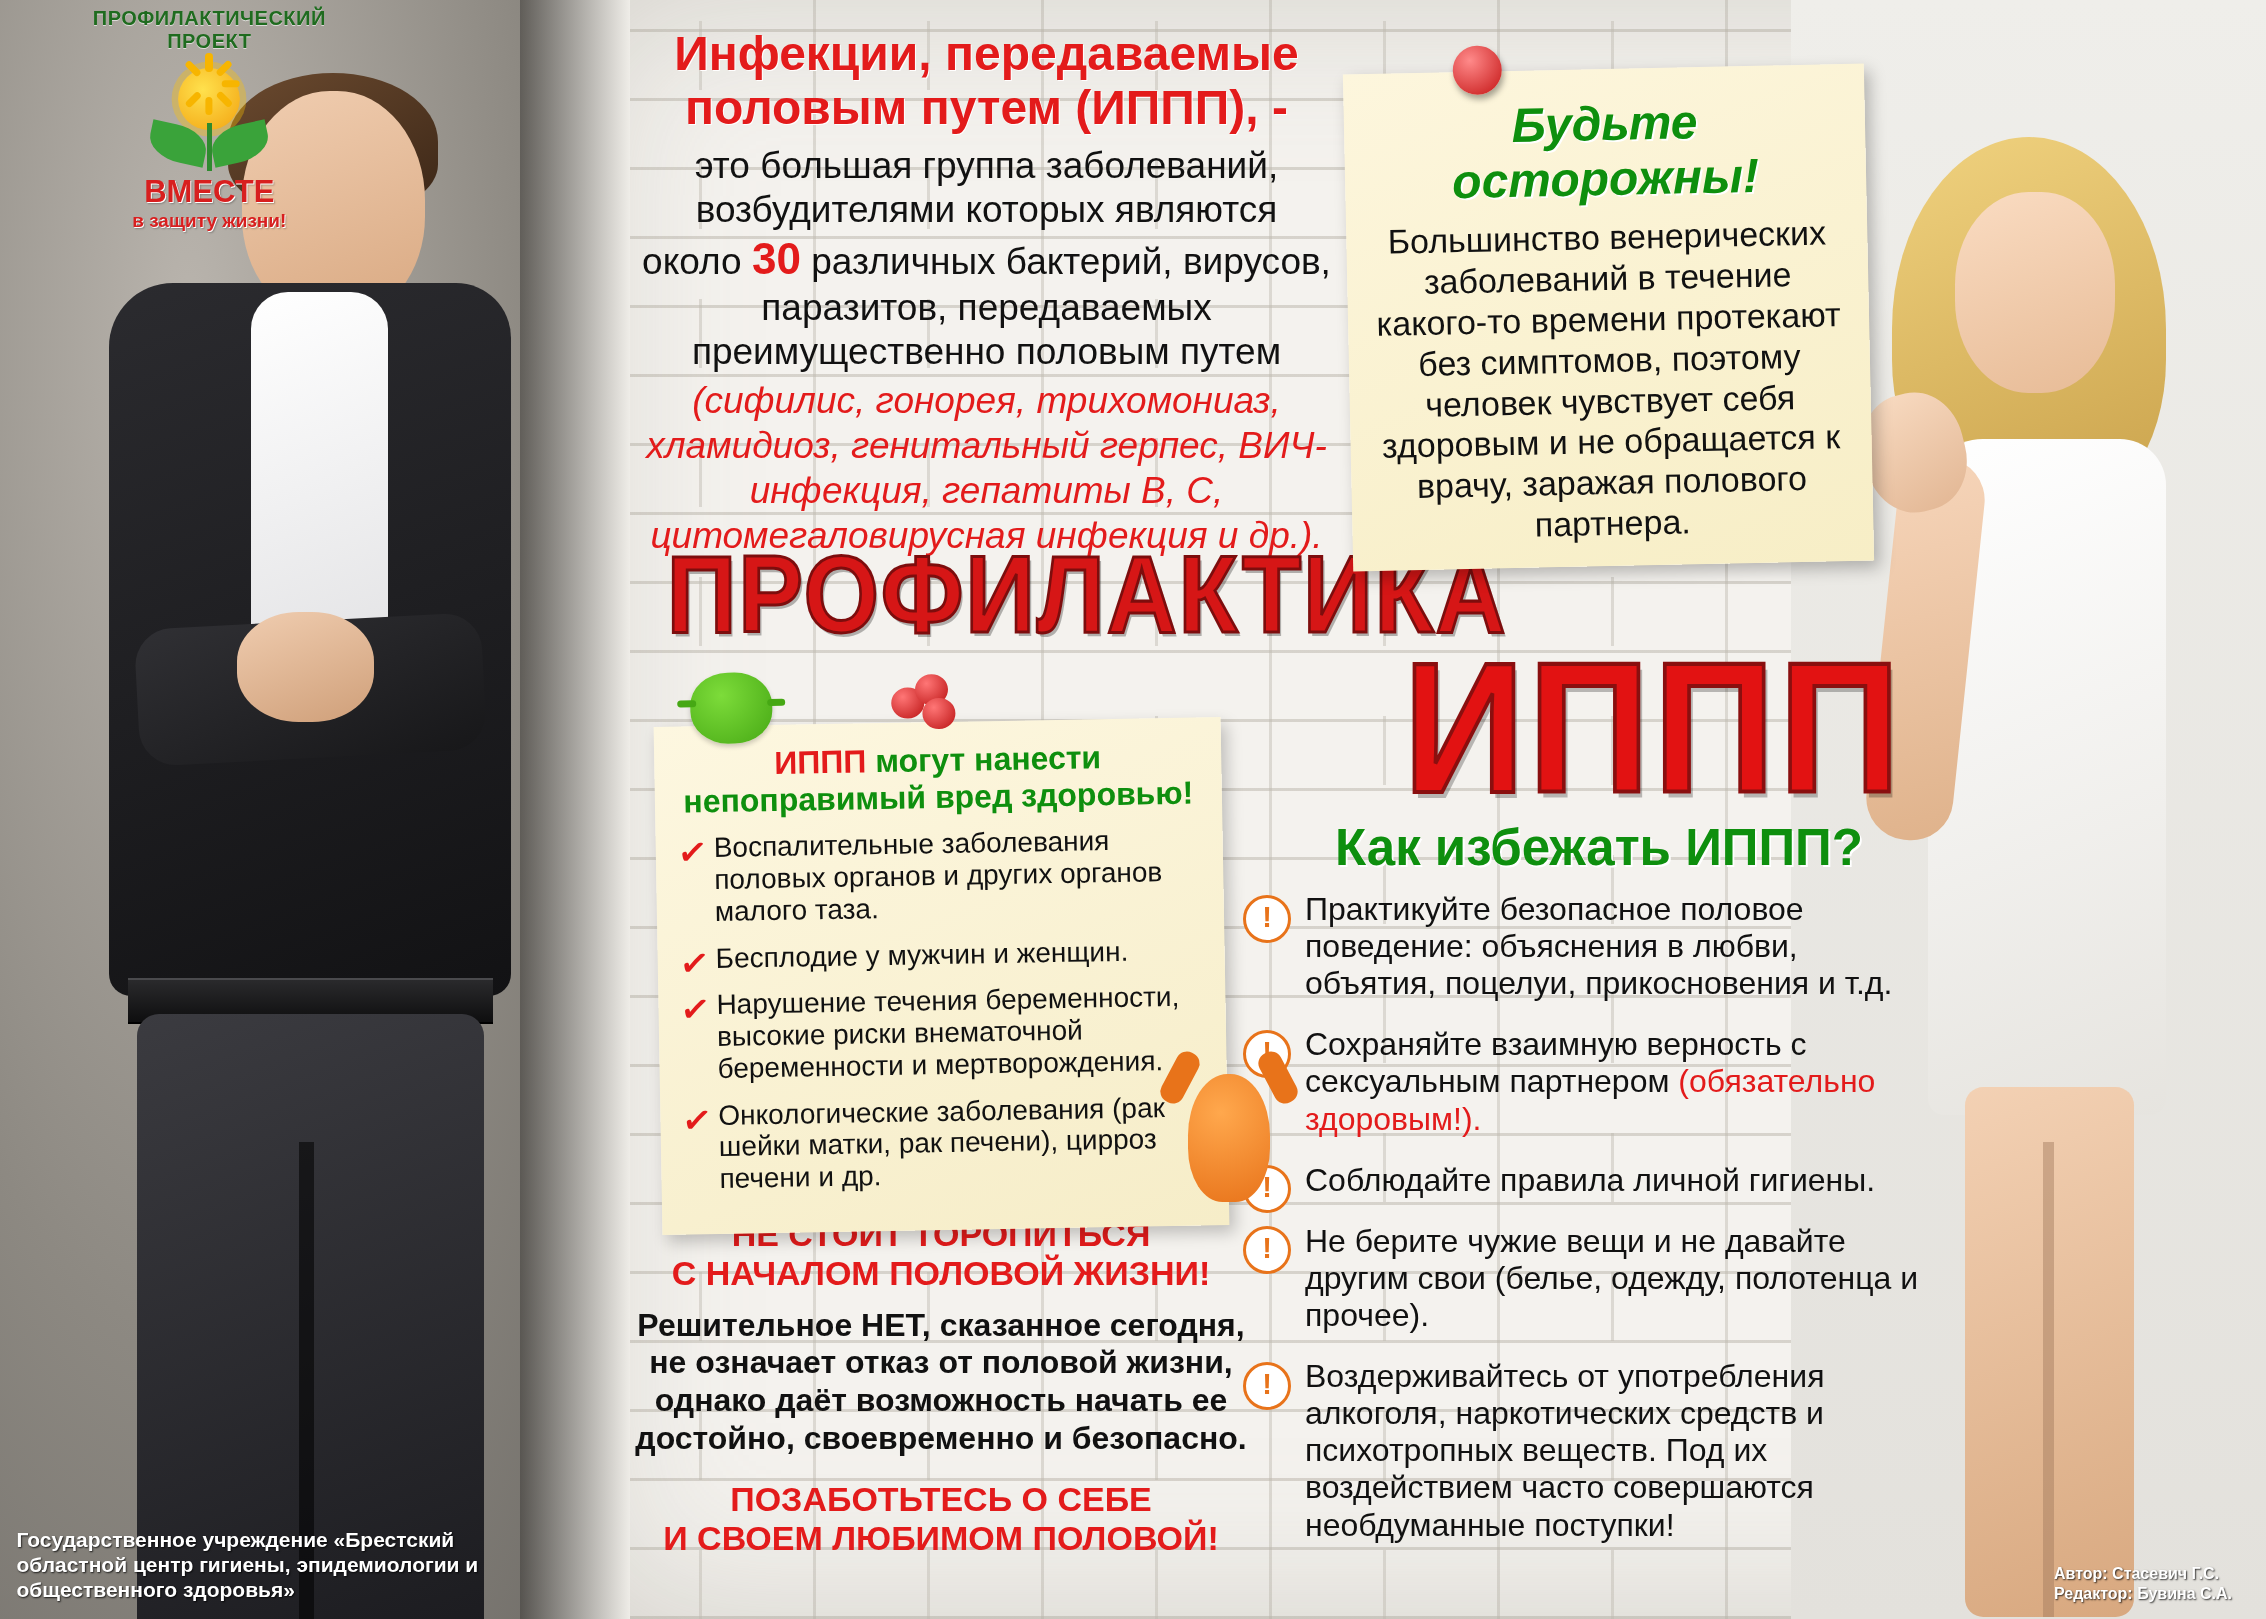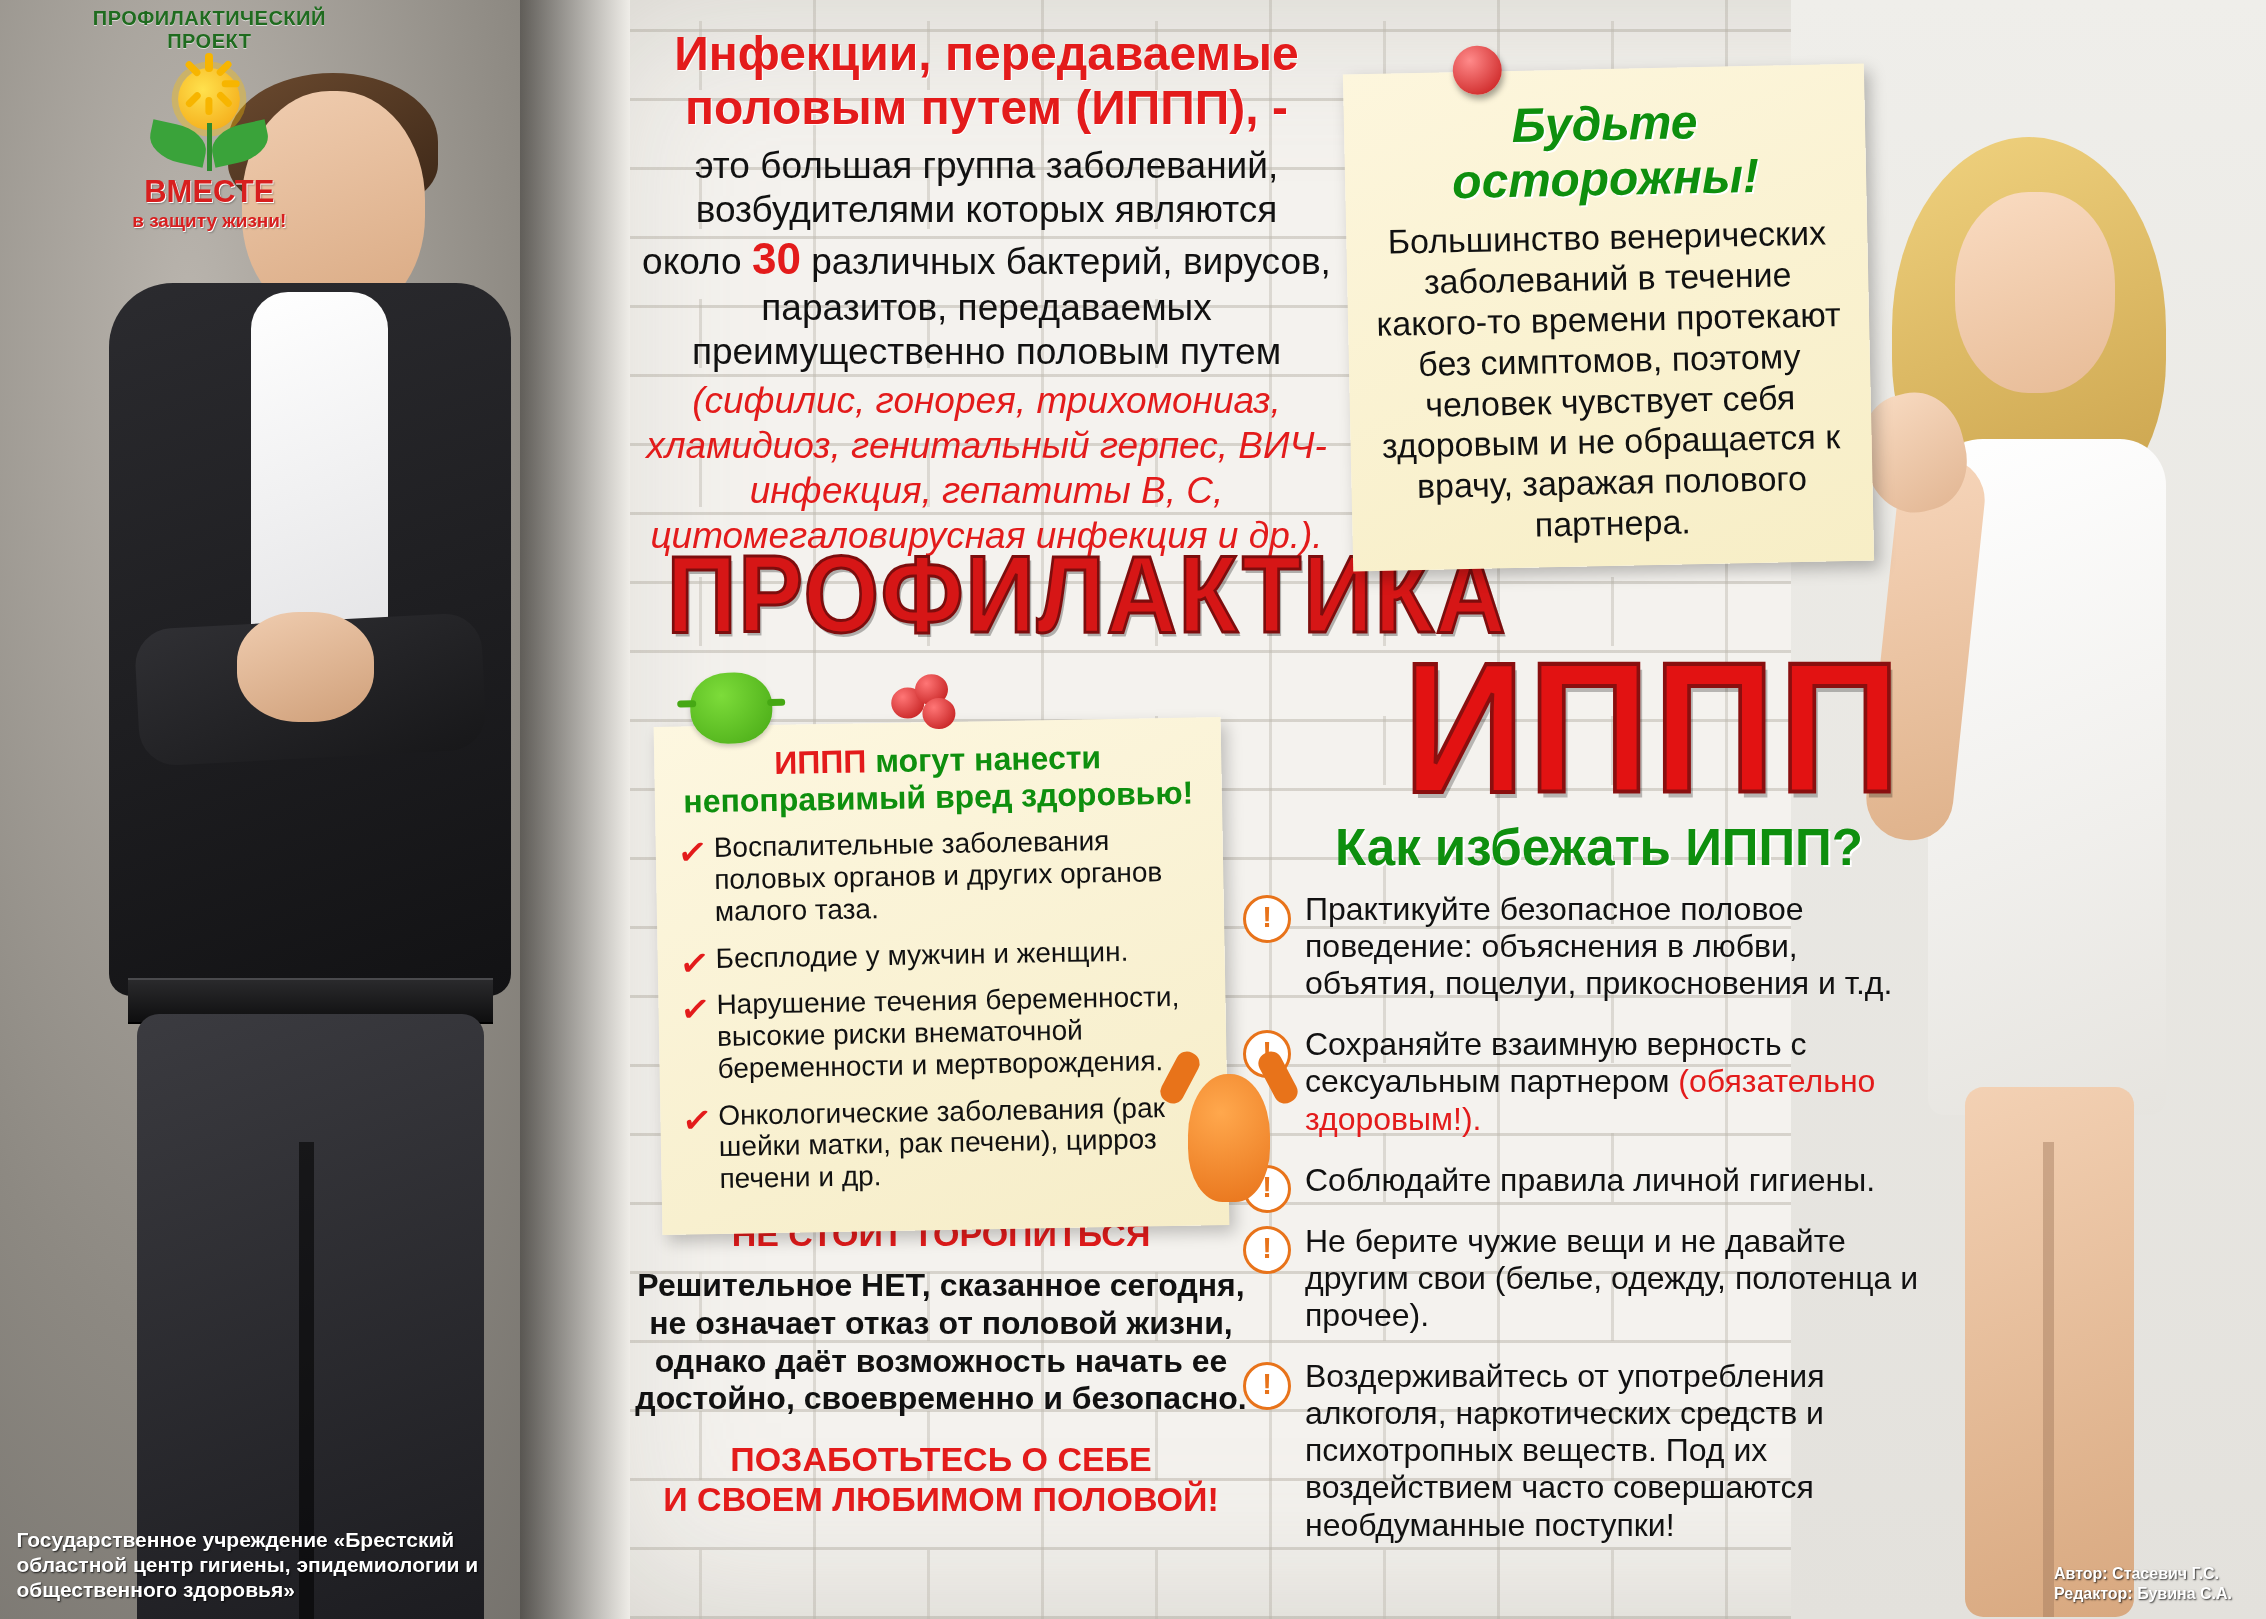--- a/index.html
+++ b/index.html
@@ -404,20 +404,21 @@
       <li><span class="tick">✓</span><span>Воспалительные заболевания половых органов и других органов малого таза.</span></li>
       <li><span class="tick">✓</span><span>Бесплодие у мужчин и женщин.</span></li>
       <li><span class="tick">✓</span><span>Нарушение течения беременности, высокие риски внематочной беременности и мертворождения.</span></li>
       <li><span class="tick">✓</span><span>Онкологические заболевания (рак шейки матки, рак печени), цирроз печени и др.</span></li>
     </ul>
   </div>
 
   <div class="hurry">
     <h3>
       <span>НЕ СТОИТ ТОРОПИТЬСЯ</span><br>
+      <span>С НАЧАЛОМ ПОЛОВОЙ ЖИЗНИ!</span>
     </h3>
     <p>
       <span>Решительное </span><span>НЕТ</span><span class="thin">, сказанное сегодня, не означает отказ от половой жизни, однако даёт возможность начать ее достойно, своевременно и безопасно.</span>
     </p>
     <div class="care">
       <span>ПОЗАБОТЬТЕСЬ О СЕБЕ</span><br>
       <span>И СВОЕМ ЛЮБИМОМ ПОЛОВОЙ!</span>
     </div>
   </div>
 

